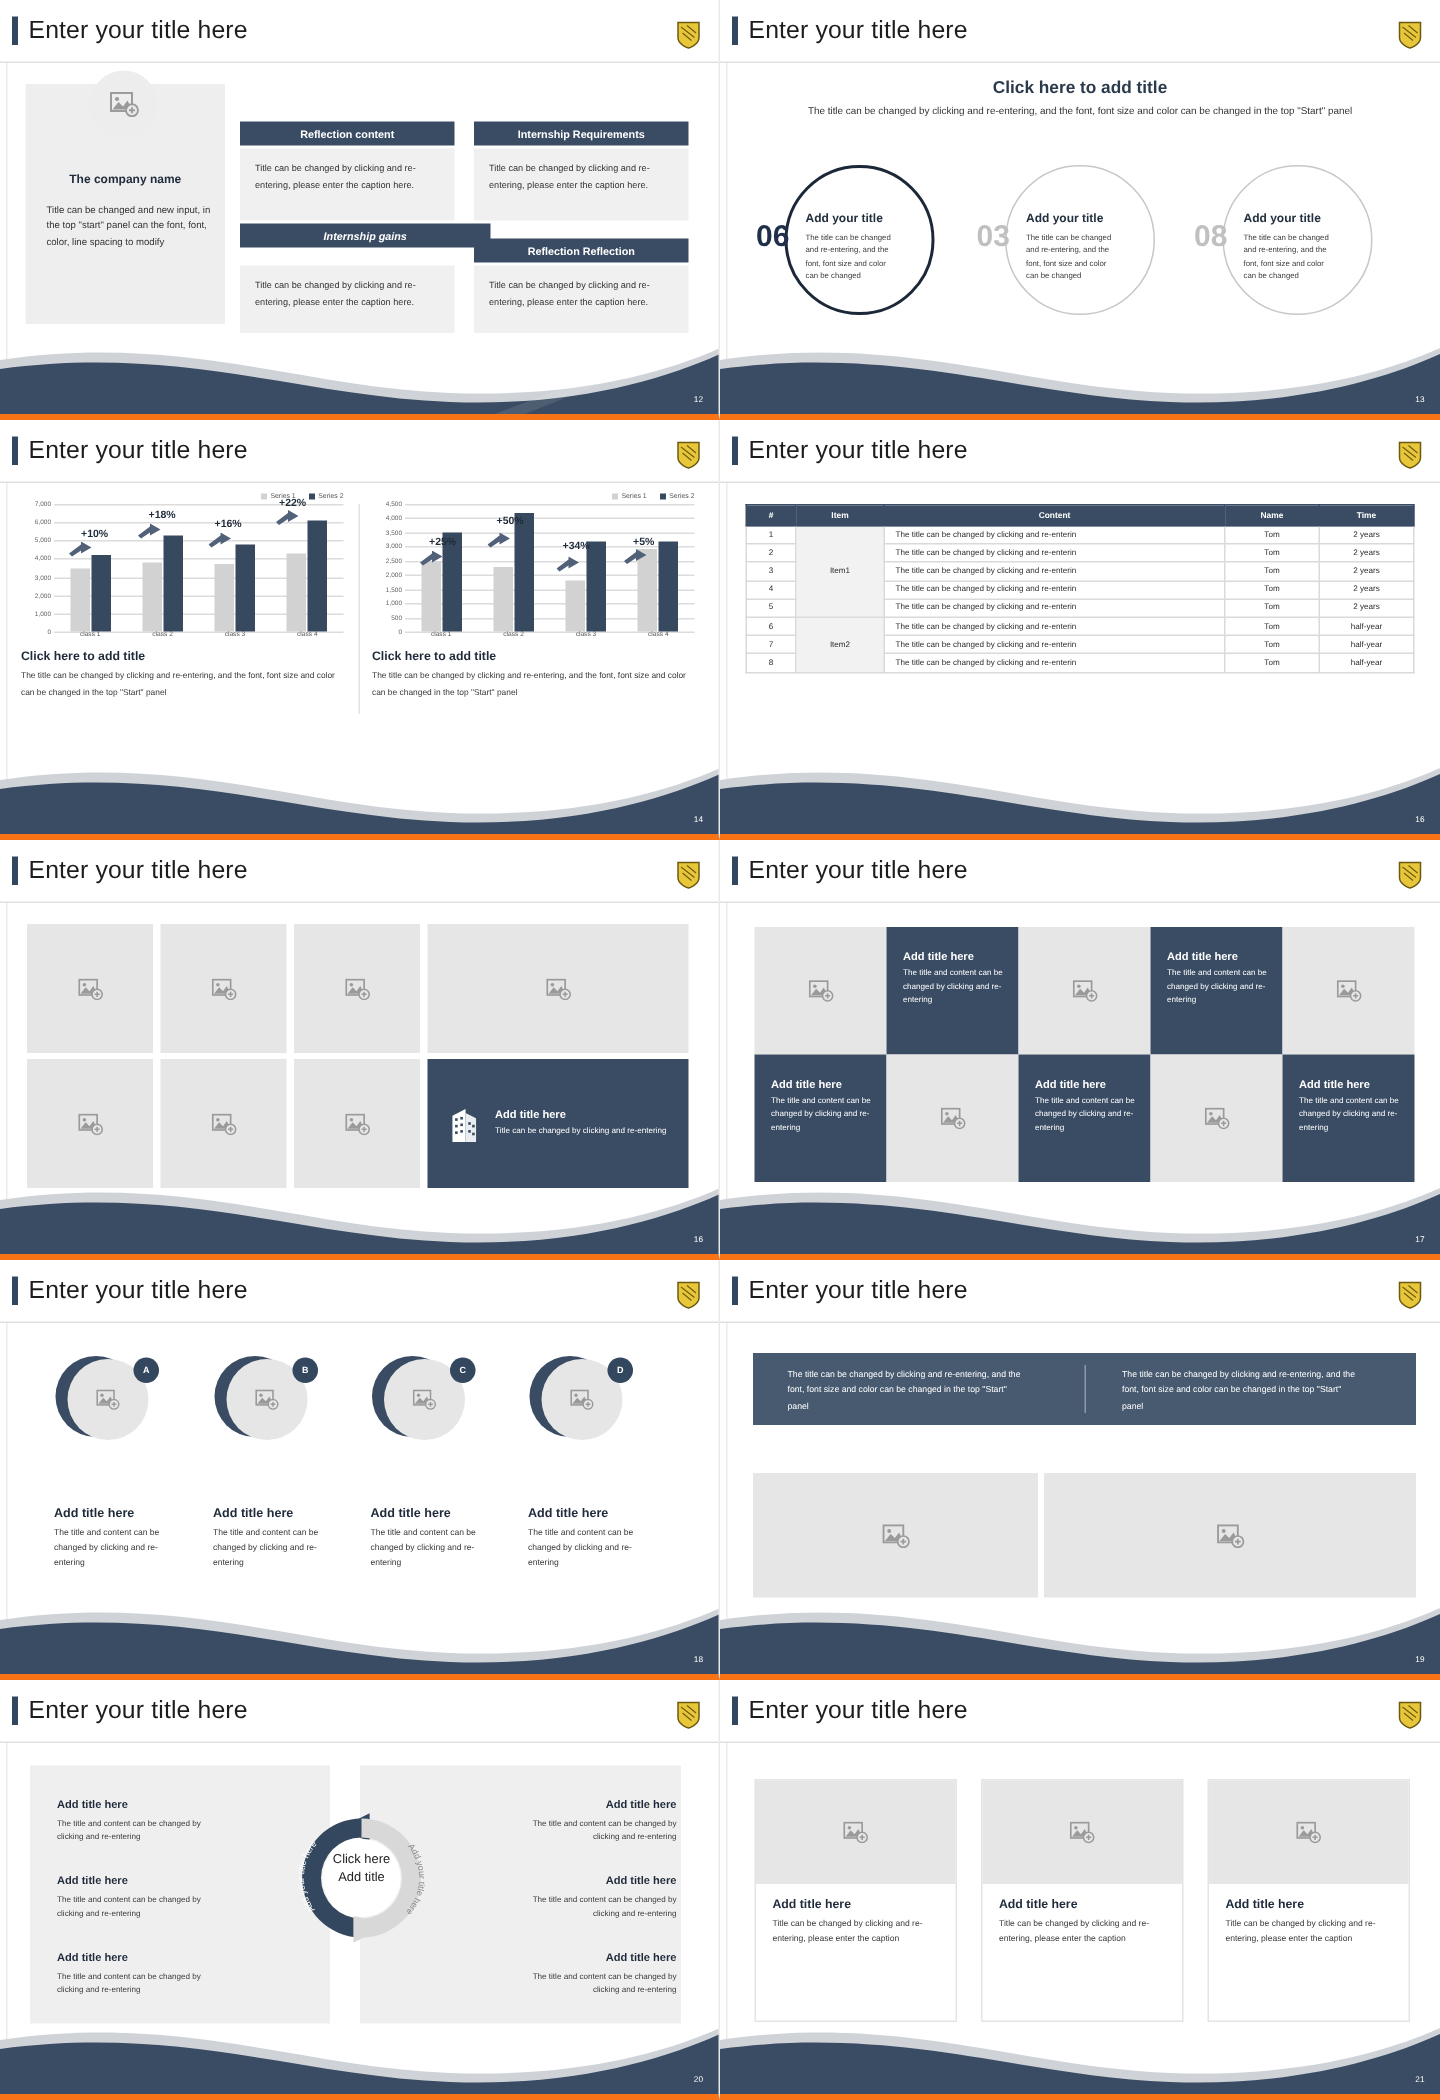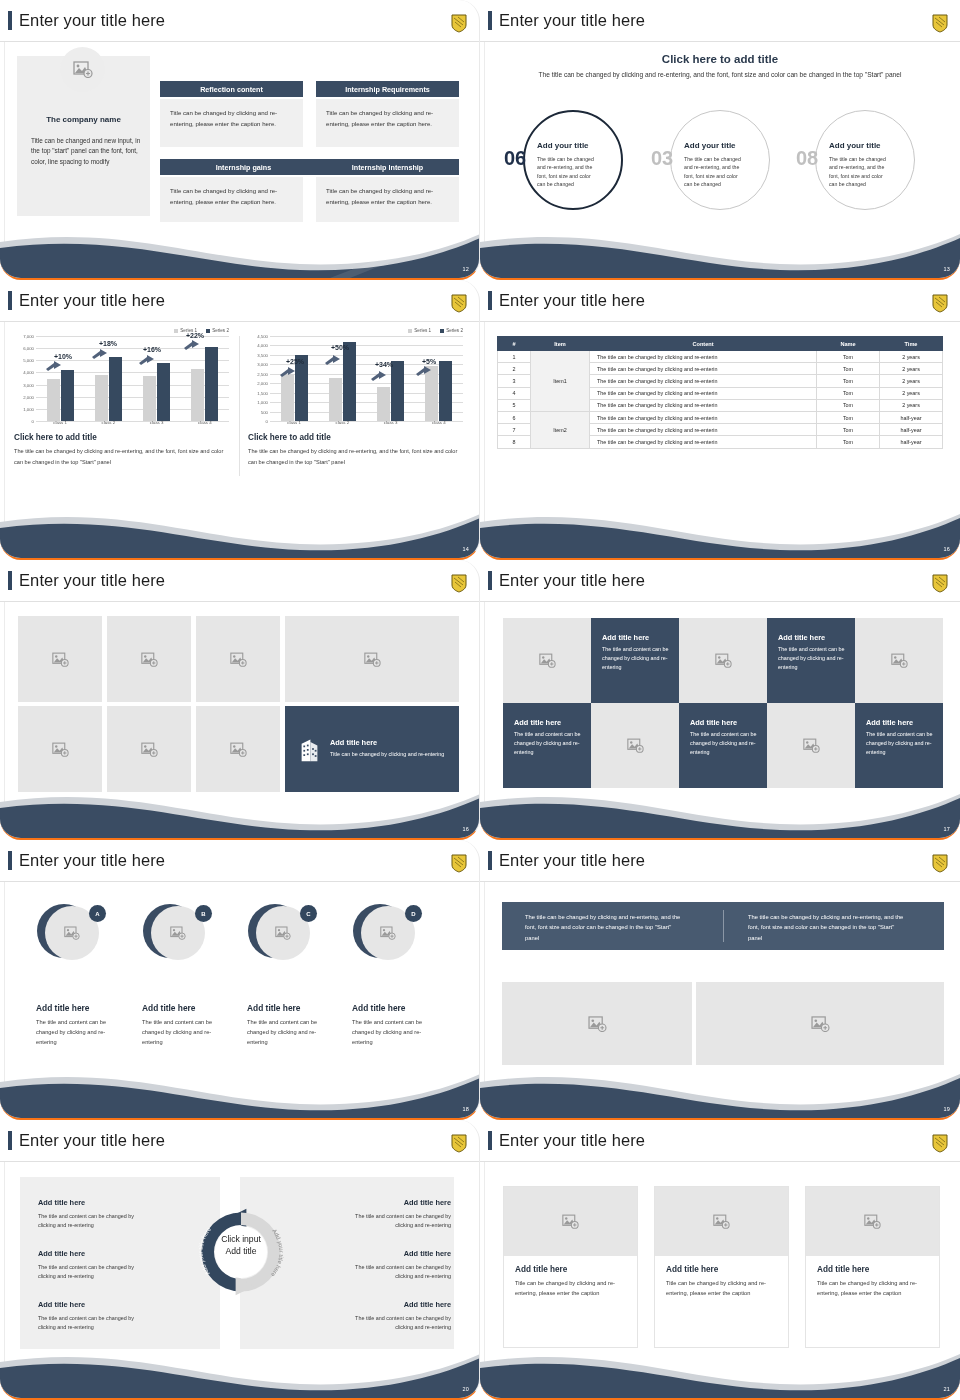--- a/index.html
+++ b/index.html
@@ -1,18 +1,18 @@
 <!DOCTYPE html>
 <html><head>
 <meta charset="utf-8">
 <style>
   html,body{margin:0;padding:0;background:#ffffff;}
   body{width:960px;height:1400px;font-family:"Liberation Sans",sans-serif;-webkit-font-smoothing:antialiased;}
   .deck{display:grid;grid-template-columns:480px 480px;grid-template-rows:repeat(5,280px);width:960px;height:1400px;}
-  .slide{position:relative;width:480px;height:280px;background:#fff;overflow:hidden;box-sizing:border-box;border-right:1px solid #e9e9e9;border-bottom:2px solid #f97316;border-radius:21px;}
+  .slide{position:relative;width:480px;height:280px;background:#fff;overflow:hidden;box-sizing:border-box;border-right:1px solid #e9e9e9;border-bottom:4px solid #f97316;}
   .slide:nth-child(2n){border-right:none;}
   
   .stitle{position:absolute;left:8px;top:11px;display:flex;align-items:center;gap:7px;}
   .tick{width:4px;height:19px;background:#31465f;display:block;}
   .stitle .txt{font-size:16.5px;color:#1d1d1d;font-weight:400;letter-spacing:.1px;line-height:1;}
   .logo{position:absolute;right:12px;top:14px;width:16px;height:19px;}
   .hrule{position:absolute;left:0;top:41px;width:480px;height:1px;background:#e0e0e0;}
   .vrule{position:absolute;left:4px;top:42px;width:1px;height:200px;background:#ececec;}
   .pgno{position:absolute;right:10px;bottom:6px;font-size:5.5px;color:#ffffff;letter-spacing:.2px;}
   .wave{position:absolute;left:0;bottom:0;width:480px;height:62px;}
@@ -112,23 +112,23 @@
           <path d="M15 10.5v4M13 12.5h4" stroke="#9a9a9a" stroke-width="1.2"></path>
         </svg>
   </div>
   <div class="s12-cname">The company name</div>
   <div class="s12-ctext">Title can be changed and new input, in the top "start" panel can the font, font, color, line spacing to modify</div>
 
   <div class="s12-hdr" style="left:160px;top:81px;width:143px;">Reflection content</div>
   <div class="s12-bod" style="left:160px;top:99px;width:143px;height:48px;">Title can be changed by clicking and re-entering, please enter the caption here.</div>
   <div class="s12-hdr" style="left:316px;top:81px;width:143px;">Internship Requirements</div>
   <div class="s12-bod" style="left:316px;top:99px;width:143px;height:48px;">Title can be changed by clicking and re-entering, please enter the caption here.</div>
-  <div class="s12-hdr" style="left:160px;top:159px;width:167px;">Internship gains</div>
+  <div class="s12-hdr" style="left:160px;top:149px;width:167px;font-style:italic;">Internship gains</div>
   <div class="s12-bod" style="left:160px;top:177px;width:143px;height:45px;">Title can be changed by clicking and re-entering, please enter the caption here.</div>
-  <div class="s12-hdr" style="left:316px;top:159px;width:143px;">Internship Internship</div>
+  <div class="s12-hdr" style="left:316px;top:159px;width:143px;">Reflection Reflection</div>
   <div class="s12-bod" style="left:316px;top:177px;width:143px;height:45px;">Title can be changed by clicking and re-entering, please enter the caption here.</div>
 
   <svg class="wave" viewBox="0 0 480 62" preserveAspectRatio="none">
     <path d="M0 26 C120 8 200 44 300 48 C380 51 440 36 480 18 L480 62 L0 62 Z" fill="#cfd3d8"></path>
     <path d="M0 32 C120 16 200 50 300 54 C380 57 440 40 480 22 L480 62 L0 62 Z" fill="#3a4c63"></path>
     <path d="M330 62 L480 4 L480 10 L350 62 Z" fill="#ffffff" opacity=".10"></path>
   </svg>
   <div class="pgno">12</div>
 </div>
 
@@ -762,21 +762,21 @@
     <path d="M64 88 L44 98 L44 76 Z" fill="#d8d8d8"></path>
     <circle cx="50" cy="50" r="29" fill="#ffffff"></circle>
     <defs>
       <path id="arcL" d="M18 76 A37 37 0 0 1 18 24" fill="none"></path>
       <path id="arcR" d="M82 24 A37 37 0 0 1 82 76" fill="none"></path>
     </defs>
     <text font-size="6.5" fill="#ffffff" font-family="Liberation Sans, sans-serif"><textPath href="#arcL" startOffset="6%">Add your title here</textPath></text>
     <text font-size="6.5" fill="#8a8a8a" font-family="Liberation Sans, sans-serif"><textPath href="#arcR" startOffset="6%">Add your title here</textPath></text>
   </svg>
   <div class="s20-ct">
-    <div>Click input</div>
+    <div>Click here</div>
     <div>Add title</div>
   </div>
 
   <svg class="wave" viewBox="0 0 480 62" preserveAspectRatio="none">
     <path d="M0 26 C120 8 200 44 300 48 C380 51 440 36 480 18 L480 62 L0 62 Z" fill="#cfd3d8"></path>
     <path d="M0 32 C120 16 200 50 300 54 C380 57 440 40 480 22 L480 62 L0 62 Z" fill="#3a4c63"></path>
   </svg>
   <div class="pgno">20</div>
 </div>
 

